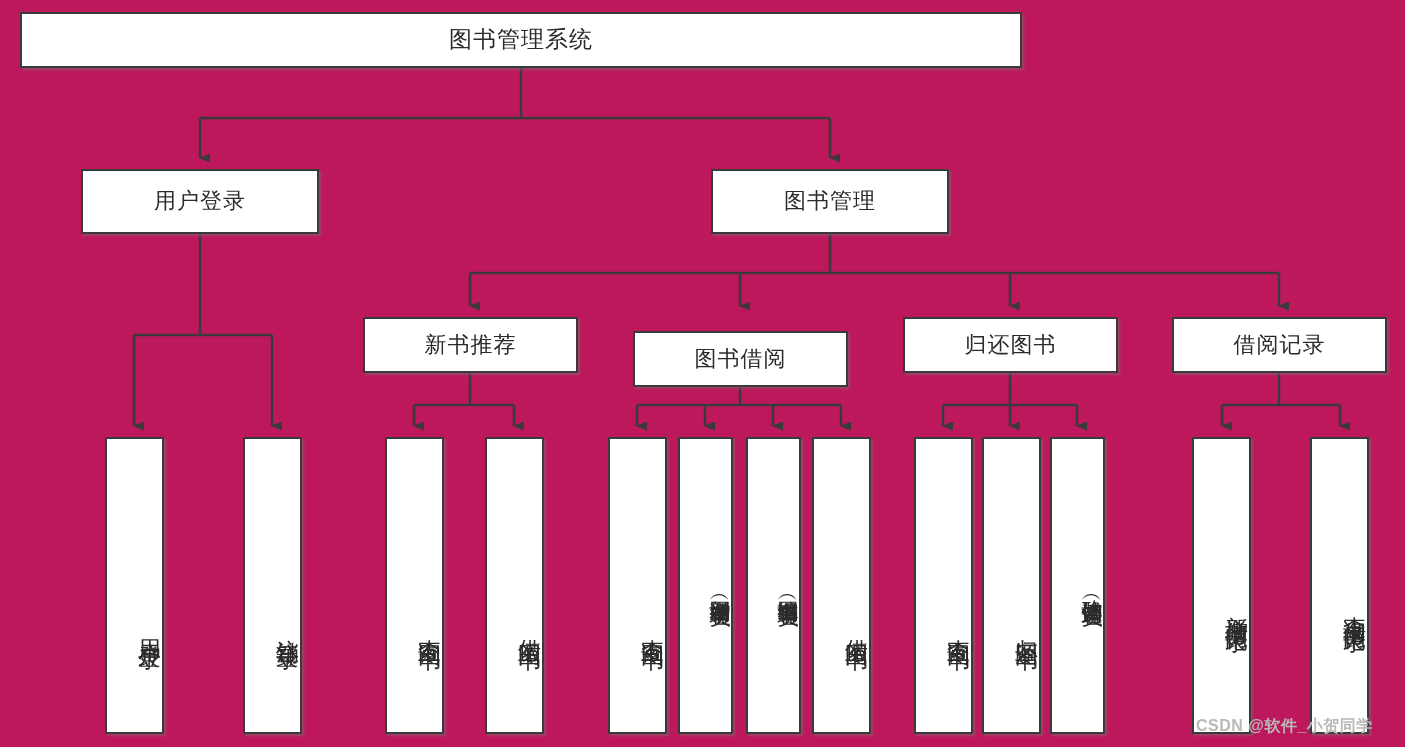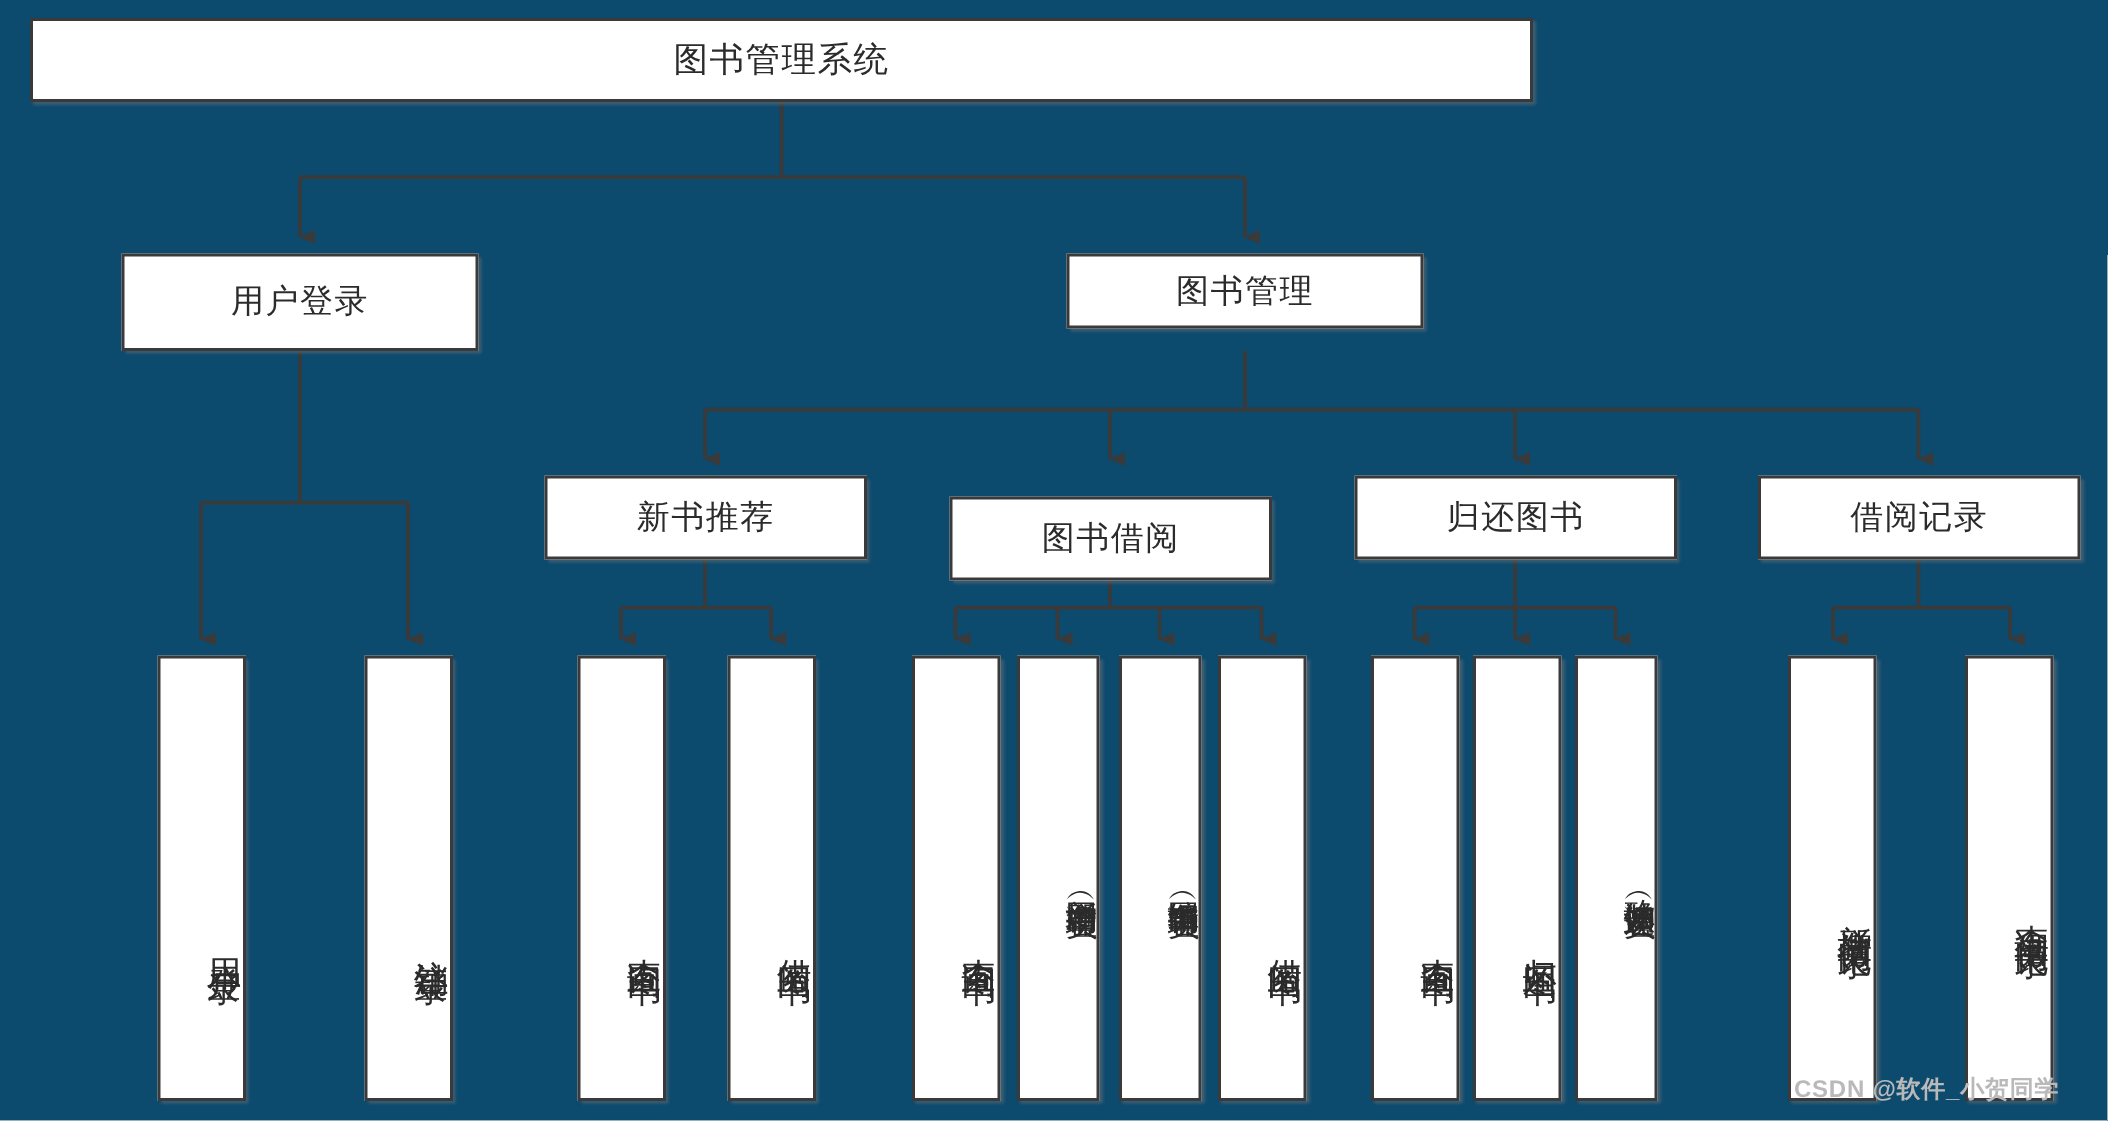--- a/index.html
+++ b/index.html
@@ -7,21 +7,21 @@
     padding: 0;
     background: #ffffff;
   }
   body {
     font-family: "Liberation Sans", "DejaVu Sans", sans-serif;
   }
   #canvas {
     position: relative;
     width: 1405px;
     height: 747px;
-    background: #0c4a6e;
+    background: #be185d;
     overflow: hidden;
   }
   svg.edges {
     position: absolute;
     left: 0;
     top: 0;
     width: 1405px;
     height: 747px;
     pointer-events: none;
   }
@@ -128,21 +128,21 @@
   </svg>
 
   <div class="node horiz root" style="left:20px; top:12px; width:1002px; height:56px;">
     <span>图书管理系统</span>
   </div>
 
   <div class="node horiz" style="left:81px; top:169px; width:238px; height:65px;">
     <span>用户登录</span>
   </div>
 
-  <div class="node horiz" style="left:711px; top:169px; width:238px; height:50px;">
+  <div class="node horiz" style="left:711px; top:169px; width:238px; height:65px;">
     <span>图书管理</span>
   </div>
 
   <div class="node horiz" style="left:363px; top:317px; width:215px; height:56px;">
     <span>新书推荐</span>
   </div>
 
   <div class="node horiz" style="left:633px; top:331px; width:215px; height:56px;">
     <span>图书借阅</span>
   </div>

